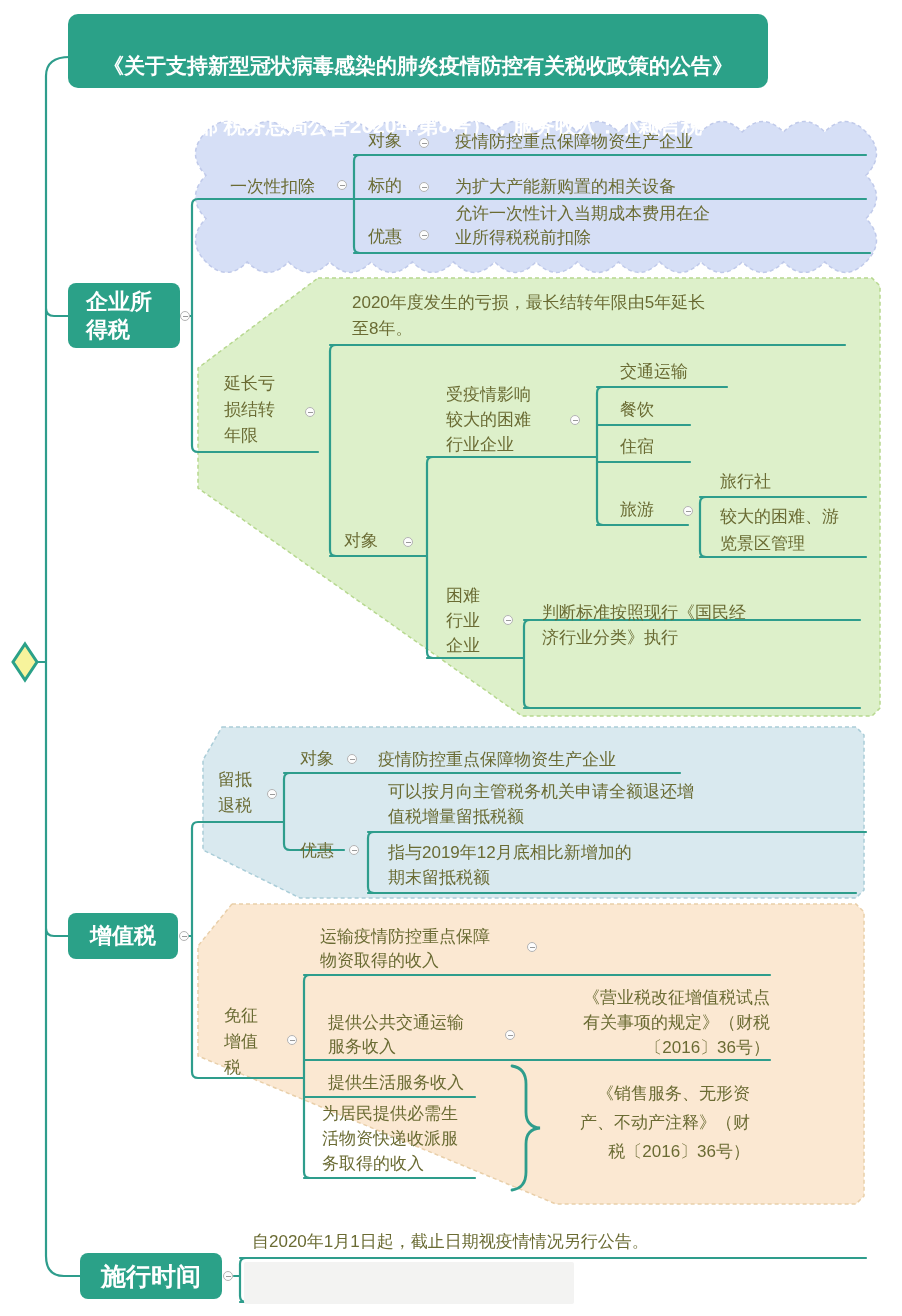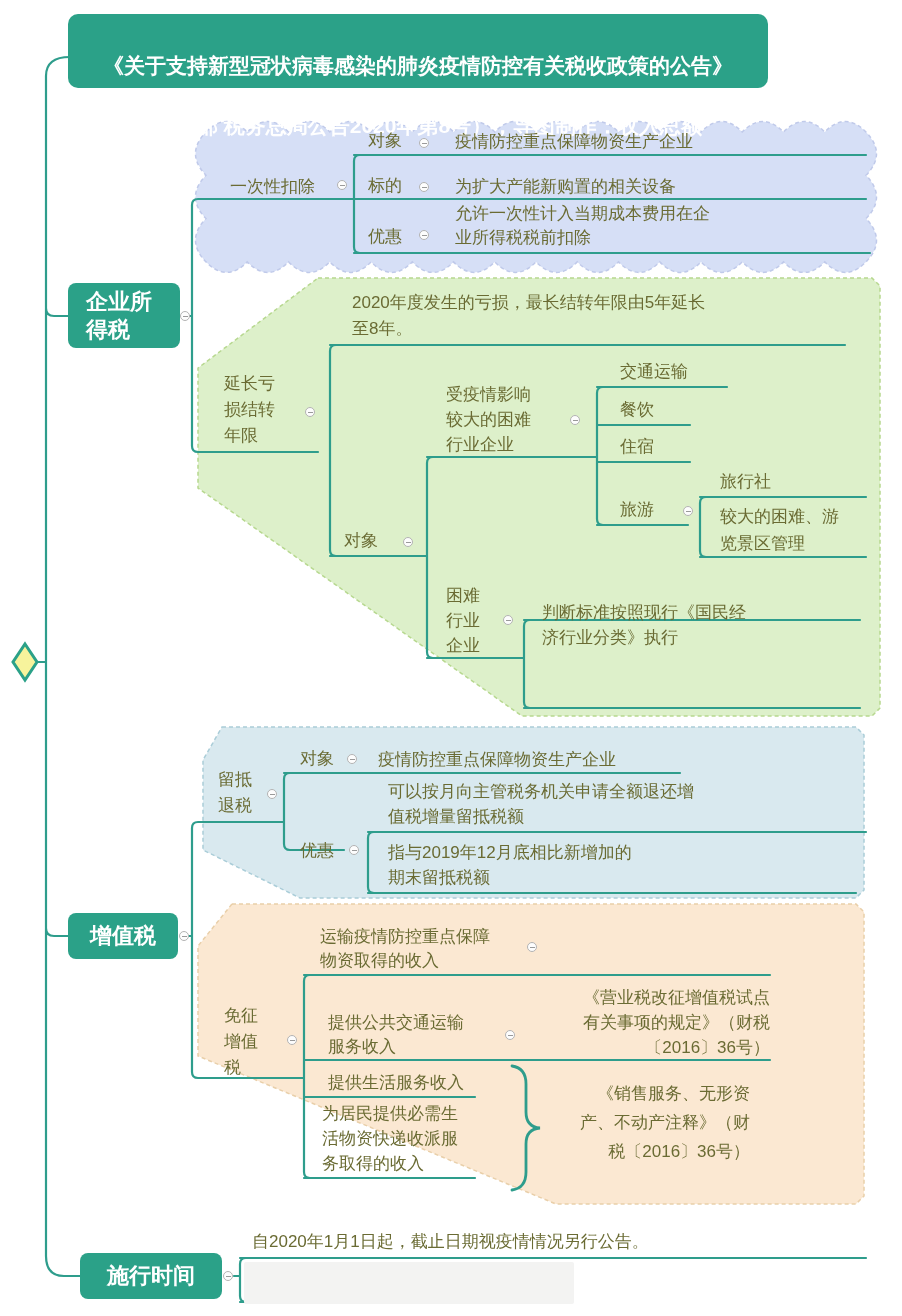--- a/index.html
+++ b/index.html
@@ -8,21 +8,21 @@
   svg.layer{position:absolute;left:0;top:0;}
   .t{position:absolute;font-size:17px;line-height:25px;color:#6A6B33;white-space:pre-line;}
   .lh24{line-height:24px}.lh26{line-height:26px}.lh27{line-height:27px}.lh29{line-height:29px}
   .ctr{text-align:right}
   .node{position:absolute;background:#2BA188;color:#ffffff;border-radius:8px;font-weight:bold;
         white-space:pre-line;box-sizing:border-box;}
   #title-box{left:68px;top:14px;width:700px;height:74px;border-radius:10px;
              font-size:21px;line-height:30px;text-align:center;padding-top:7px;}
   #ent-node{left:68px;top:283px;width:112px;height:65px;font-size:22px;line-height:28px;padding:5px 0 0 18px;}
   #vat-node{left:68px;top:913px;width:110px;height:46px;font-size:22px;line-height:46px;text-align:center;}
-  #time-node{left:80px;top:1253px;width:142px;height:46px;font-size:22px;line-height:46px;text-align:center;}
+  #time-node{left:80px;top:1253px;width:142px;height:46px;font-size:25px;line-height:46px;text-align:center;}
   .dot{position:absolute;width:10px;height:10px;border:1px solid #b3b3b3;border-radius:50%;
        background:#fdfdfd;box-sizing:border-box;}
   .dot::after{content:"";position:absolute;left:1.5px;top:3.5px;width:5px;height:1px;background:#9a9a9a;}
   #redacted{position:absolute;left:244px;top:1262px;width:330px;height:42px;background:#f3f3f2;border-radius:2px;}
 </style>
 </head>
 <body>
 
 <div id="canvas">
 
@@ -97,21 +97,21 @@
          M 240,1302 L 430,1302"></path>
 
     <path fill="none" stroke="#2E9D8C" stroke-width="2.8" stroke-linecap="round" d="M 512,1066 Q 526,1068 526,1084 L 526,1112 Q 526,1127 540,1128
          Q 526,1129 526,1144 L 526,1172 Q 526,1188 512,1190"></path>
   </svg>
 
   <div id="redacted"></div>
 
   <div class="node" id="title-box">
     <div>《关于支持新型冠状病毒感染的肺炎疫情防控有关税收政策的公告》</div>
-    <div>（财政部 税务总局公告2020年第8号），导图制作：收入总额</div>
+    <div>（财政部 税务总局公告2020年第8号），服务收入：小颖言税</div>
   </div>
   <div class="node" id="ent-node">企业所
 得税</div>
   <div class="node" id="vat-node">增值税</div>
   <div class="node" id="time-node">施行时间</div>
 
   <div class="t" style="left:230px;top:174px">一次性扣除</div>
   <div class="t" style="left:368px;top:128px">对象</div>
   <div class="t" style="left:455px;top:129px">疫情防控重点保障物资生产企业</div>
   <div class="t" style="left:368px;top:173px">标的</div>

